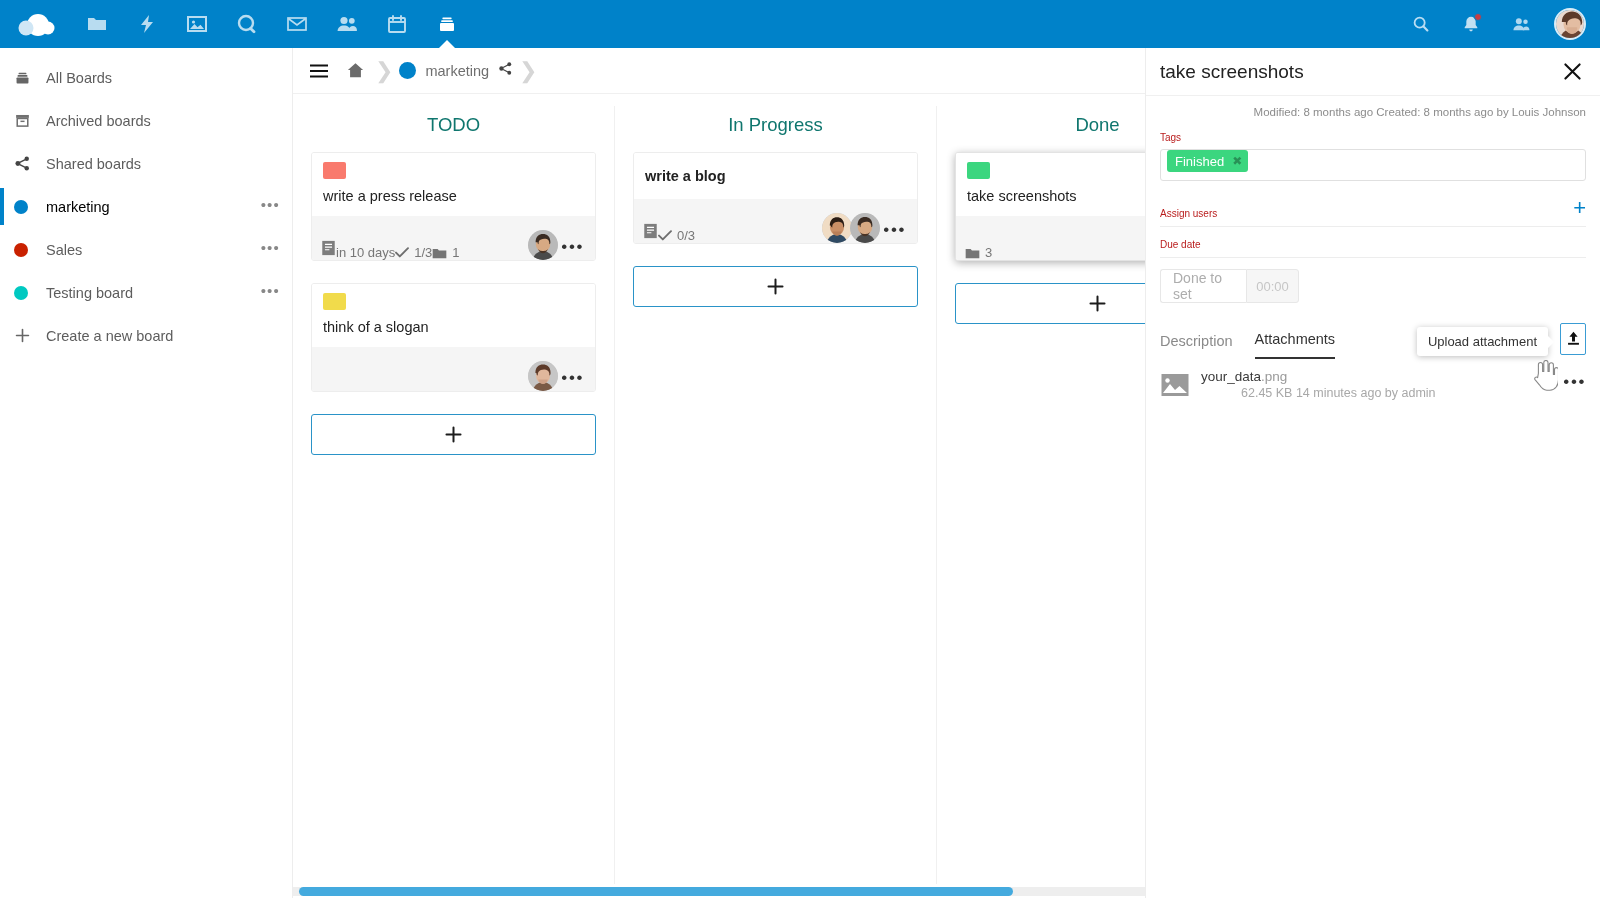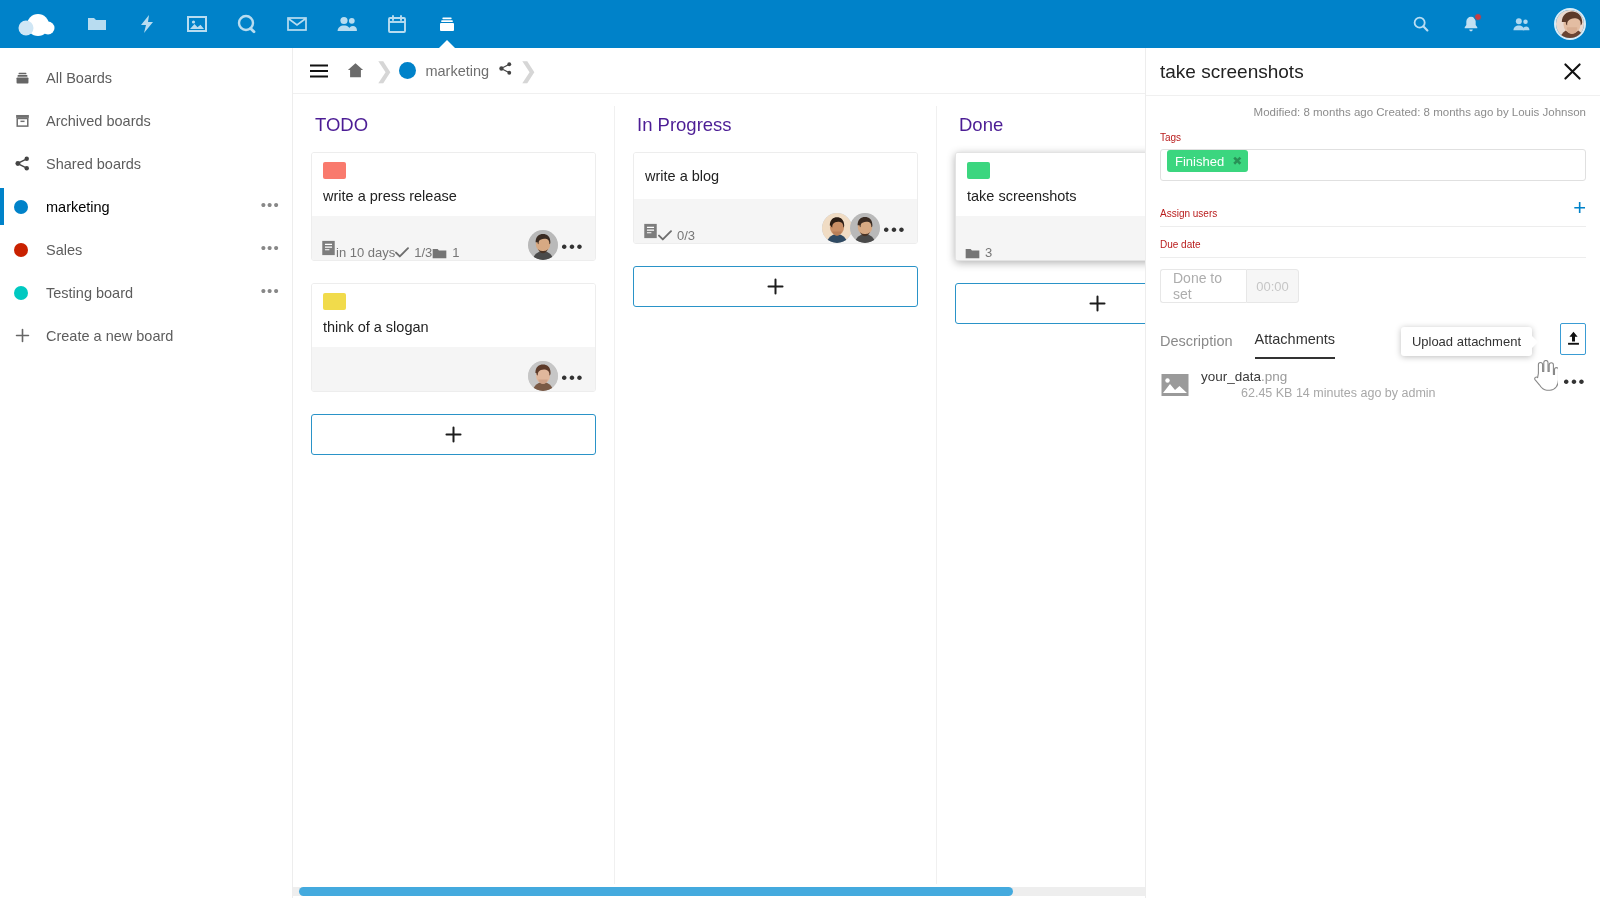--- a/index.html
+++ b/index.html
@@ -152,22 +152,23 @@
     overflow: hidden;
   }
   .stack {
     width: 322px; flex: 0 0 322px;
     height: 100%;
     padding: 0 18px;
     border-right: 1px solid #f0f0f0;
     position: relative;
   }
   .stack-title {
-    font-size: 18.5px; color: #4c1d95; font-weight: 400;
+    font-size: 18.5px; color: #0f766e; font-weight: 400;
     padding: 8px 4px 16px 4px;
+    text-align: center;
   }
   .card {
     background: #fff;
     border: 1px solid #ededed;
     border-radius: 3px;
     margin-bottom: 22px;
     overflow: hidden;
   }
   .card.selected {
     box-shadow: 0 2px 9px rgba(0,0,0,0.30);
@@ -289,21 +290,21 @@
   .tabs-right { margin-left: auto; position: relative; padding-bottom: 4px; }
   .upload-btn {
     width: 26px; height: 32px;
     border: 1px solid #3a9cd4;
     background: #fff;
     display: flex; align-items: center; justify-content: center;
     border-radius: 2px;
   }
   .tooltip {
     position: absolute;
-    right: 54px; top: 4px;
+    right: 38px; top: 4px;
     background: #fff;
     border-radius: 3px;
     box-shadow: 0 1px 6px rgba(0,0,0,0.26);
     padding: 7px 11px;
     font-size: 13px; color: #333;
     white-space: nowrap;
   }
   .tooltip::after {
     content: "";
     position: absolute; right: -6px; top: 50%;
@@ -627,21 +628,21 @@
         <svg width="19" height="19" viewBox="0 0 20 20">
             <path d="M10 2.6v14.8M2.6 10h14.8" stroke="#1c1c1c" stroke-width="2.1" stroke-linecap="round"></path>
           </svg>
       </div>
     </div>
 
     <div class="stack">
       <div class="stack-title">In Progress</div>
 
       <div class="card">
-        <div class="card-body" style="padding-top:14px;padding-bottom:14px;">
+        <div class="card-body" style="padding-top:14px;padding-bottom:14px;font-weight:bold;">
           <div class="card-title">write a blog</div>
         </div>
         <div class="card-footer">
           <span>
             <svg width="15" height="16" viewBox="0 0 16 18">
                 <rect x="1" y="1" width="14" height="16" fill="#7d7d7d"></rect>
                 <path d="M4 5h8M4 8h8M4 11h5" stroke="#fff" stroke-width="1.3"></path>
               </svg>
           </span>
           <span class="meta">

